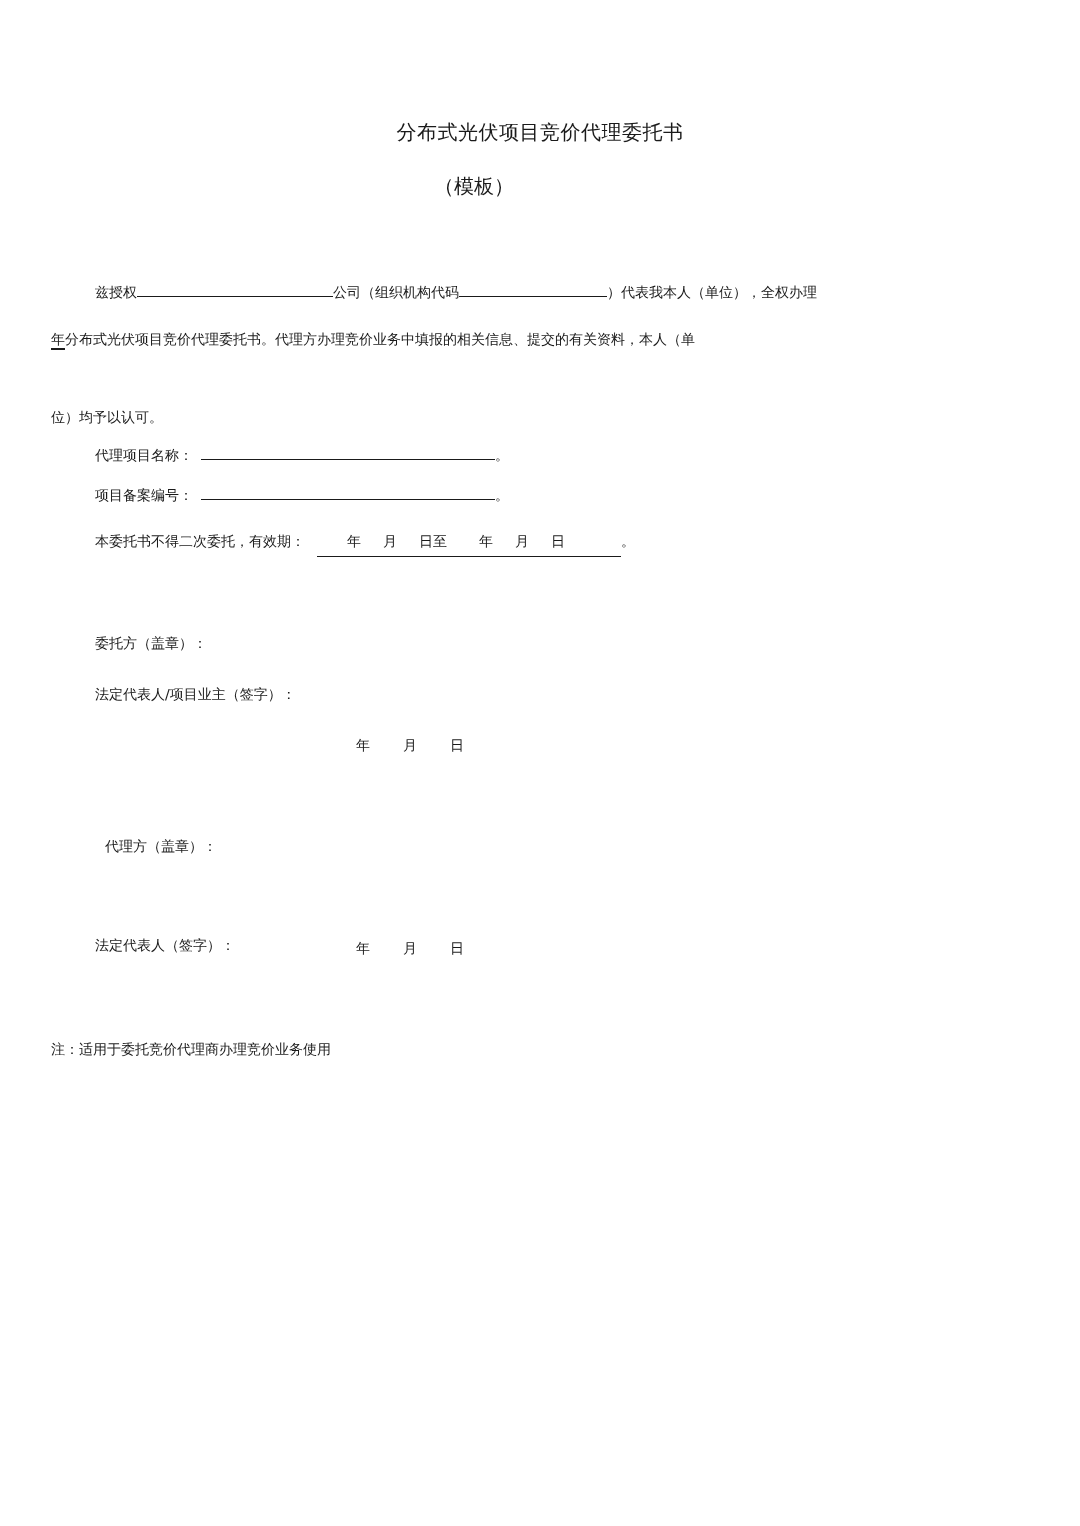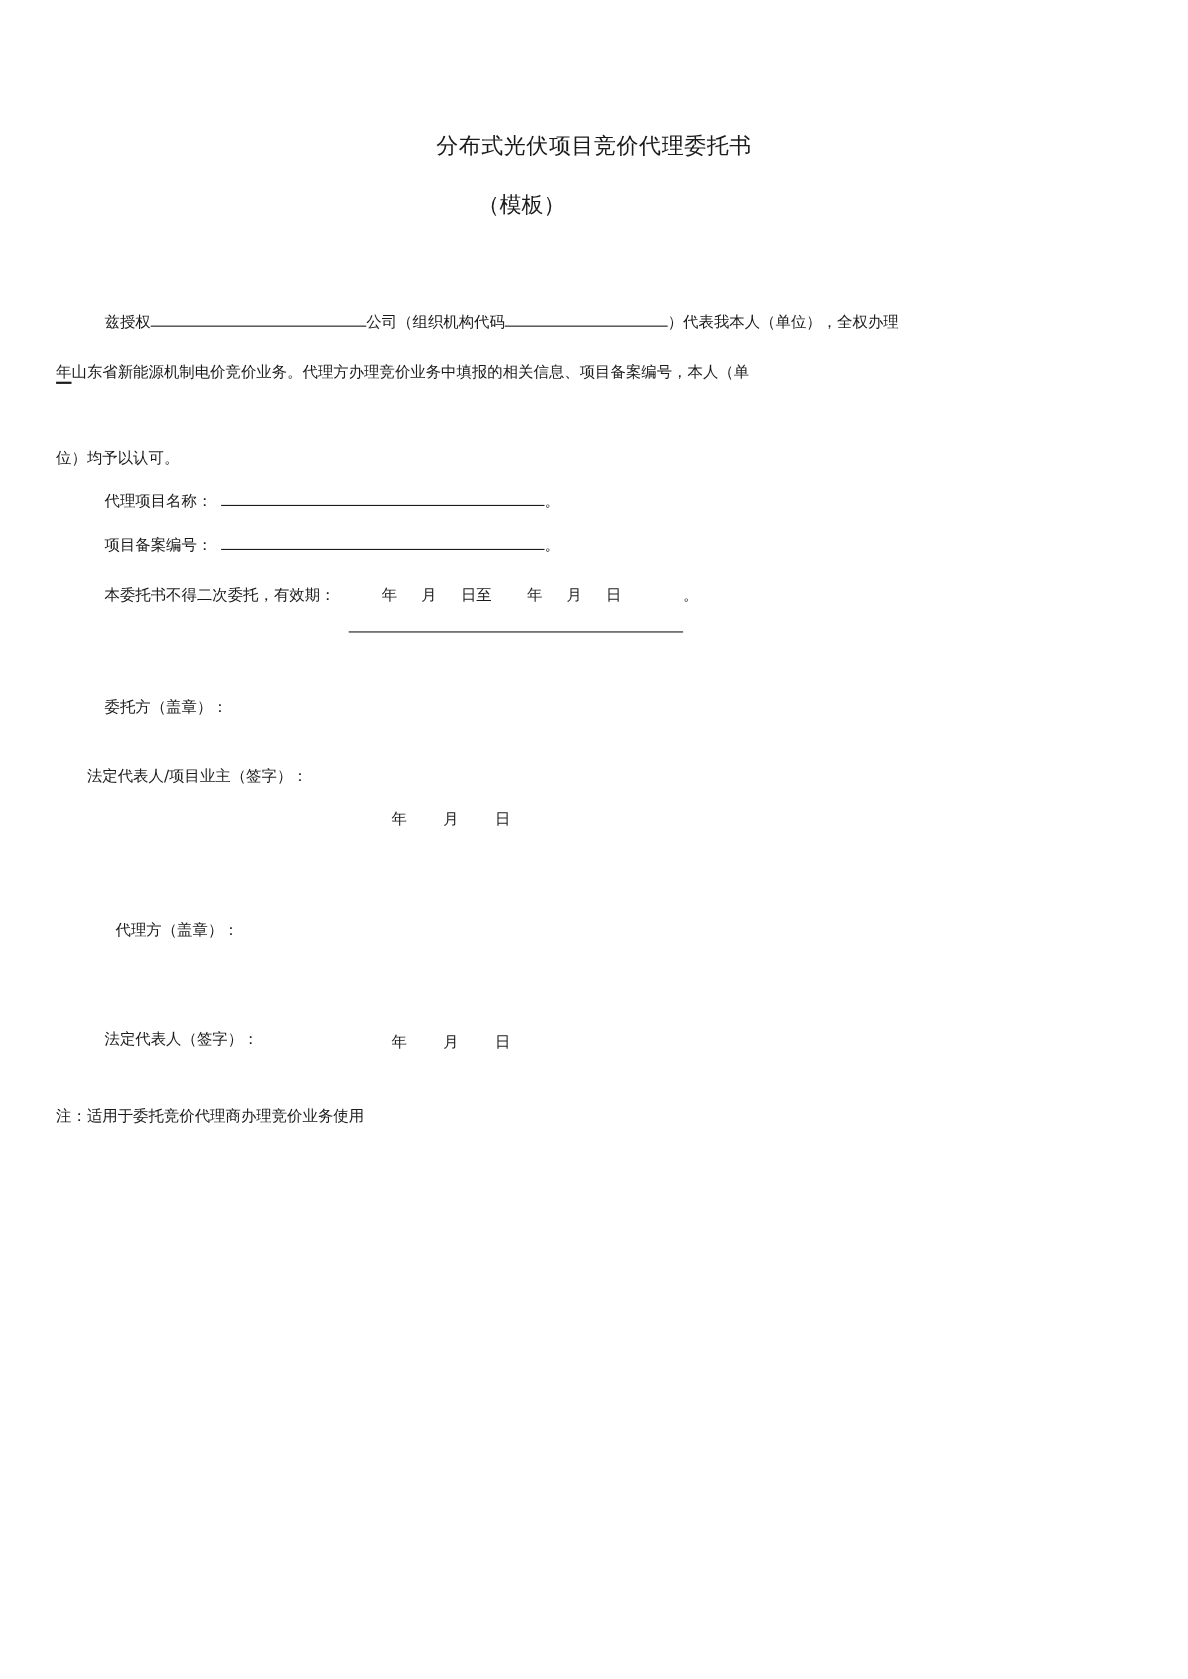--- a/index.html
+++ b/index.html
@@ -14,61 +14,61 @@
     font-size: 20px; line-height: 36px; letter-spacing: 0.5px;
   }
   .subtitle {
     left: 0; width: 948px; top: 172px; text-align: center;
     font-size: 20px; line-height: 28px;
   }
   .line { font-size: 14px; line-height: 28px; }
   .blank { display: inline-block; border-bottom: 1.5px solid #1a1a1a; height: 22px; vertical-align: baseline; }
   .u { text-decoration: underline; text-underline-offset: 4px; text-decoration-thickness: 1.5px; }
   .date-range {
-    display: inline-block; border-bottom: 1.5px solid #1a1a1a; padding-bottom: 19px;
+    display: inline-block; border-bottom: 1.5px solid #1a1a1a; padding-bottom: 1px;
   }
   .date-range span { display: inline-block; }
 </style>
 </head>
 <body>
 
 <div>
 
   <div class="abs title">分布式光伏项目竞价代理委托书</div>
   <div class="abs subtitle">（模板）</div>
 
   <div class="abs line" style="left:95px; top:274px;">
     <span>兹授权</span><span class="blank" style="width:196px;"></span><span>公司（组织机构代码</span><span class="blank" style="width:148px;"></span><span>）代表我本人（单位），全权办理</span>
   </div>
 
   <div class="abs line" style="left:51px; top:325px;">
-    <span class="u">年</span><span>山东省新能源机制电价竞价业务。代理方办理竞价业务中填报的相关信息、项目备案编号，本人（单</span>
+    <span class="u">年</span><span>分布式光伏项目竞价代理委托书。代理方办理竞价业务中填报的相关信息、提交的有关资料，本人（单</span>
   </div>
 
   <div class="abs line" style="left:51px; top:375px;margin-top:28px;">位）均予以认可。</div>
 
   <div class="abs line" style="left:95px; top:437px;">
     <span>代理项目名称：</span><span class="blank" style="width:294px; margin-left:8px;"></span><span>。</span>
   </div>
 
   <div class="abs line" style="left:95px; top:477px;text-align:center;">
     <span>项目备案编号：</span><span class="blank" style="width:294px; margin-left:8px;"></span><span>。</span>
   </div>
 
   <div class="abs line" style="left:95px; top:527px;">
     <span>本委托书不得二次委托，有效期：</span><span class="date-range" style="margin-left:12px; width:304px;"><span style="width:30px;"></span><span>年</span><span style="width:22px;"></span><span>月</span><span style="width:22px;"></span><span>日至</span><span style="width:32px;"></span><span>年</span><span style="width:22px;"></span><span>月</span><span style="width:22px;"></span><span>日</span></span><span>。</span>
   </div>
 
   <div class="abs line" style="left:95px; top:629px;">委托方（盖章）：</div>
-  <div class="abs line" style="left:79px; top:680px;margin-top:12px;">法定代表人/项目业主（签字）：</div>
+  <div class="abs line" style="left:95px; top:680px;">法定代表人/项目业主（签字）：</div>
   <div class="abs line" style="left:356px; top:731px;">
     <span>年</span><span style="display:inline-block;width:33px;"></span><span>月</span><span style="display:inline-block;width:33px;"></span><span>日</span>
   </div>
 
   <div class="abs line" style="left:105px; top:832px;">代理方（盖章）：</div>
   <div class="abs line" style="left:95px; top:883px;margin-top:48px;">法定代表人（签字）：</div>
   <div class="abs line" style="left:356px; top:934px;">
     <span>年</span><span style="display:inline-block;width:33px;"></span><span>月</span><span style="display:inline-block;width:33px;"></span><span>日</span>
   </div>
 
-  <div class="abs line" style="left:51px; top:1001px;">注：适用于委托竞价代理商办理竞价业务使用</div>
+  <div class="abs line" style="left:51px; top:1035px;">注：适用于委托竞价代理商办理竞价业务使用</div>
 
 </div>
 
 </body></html>

